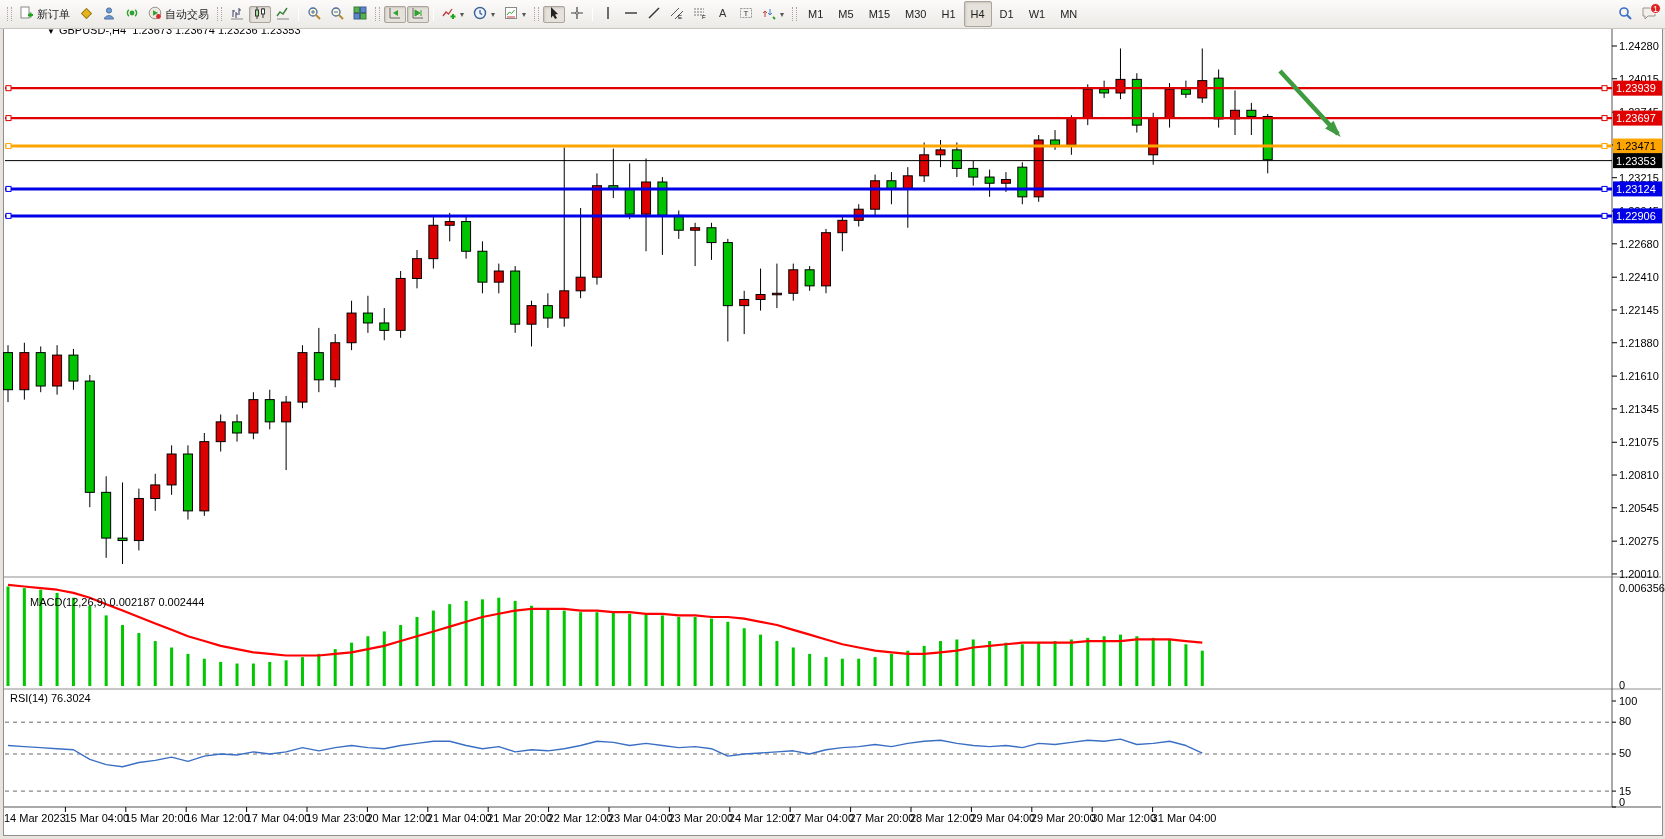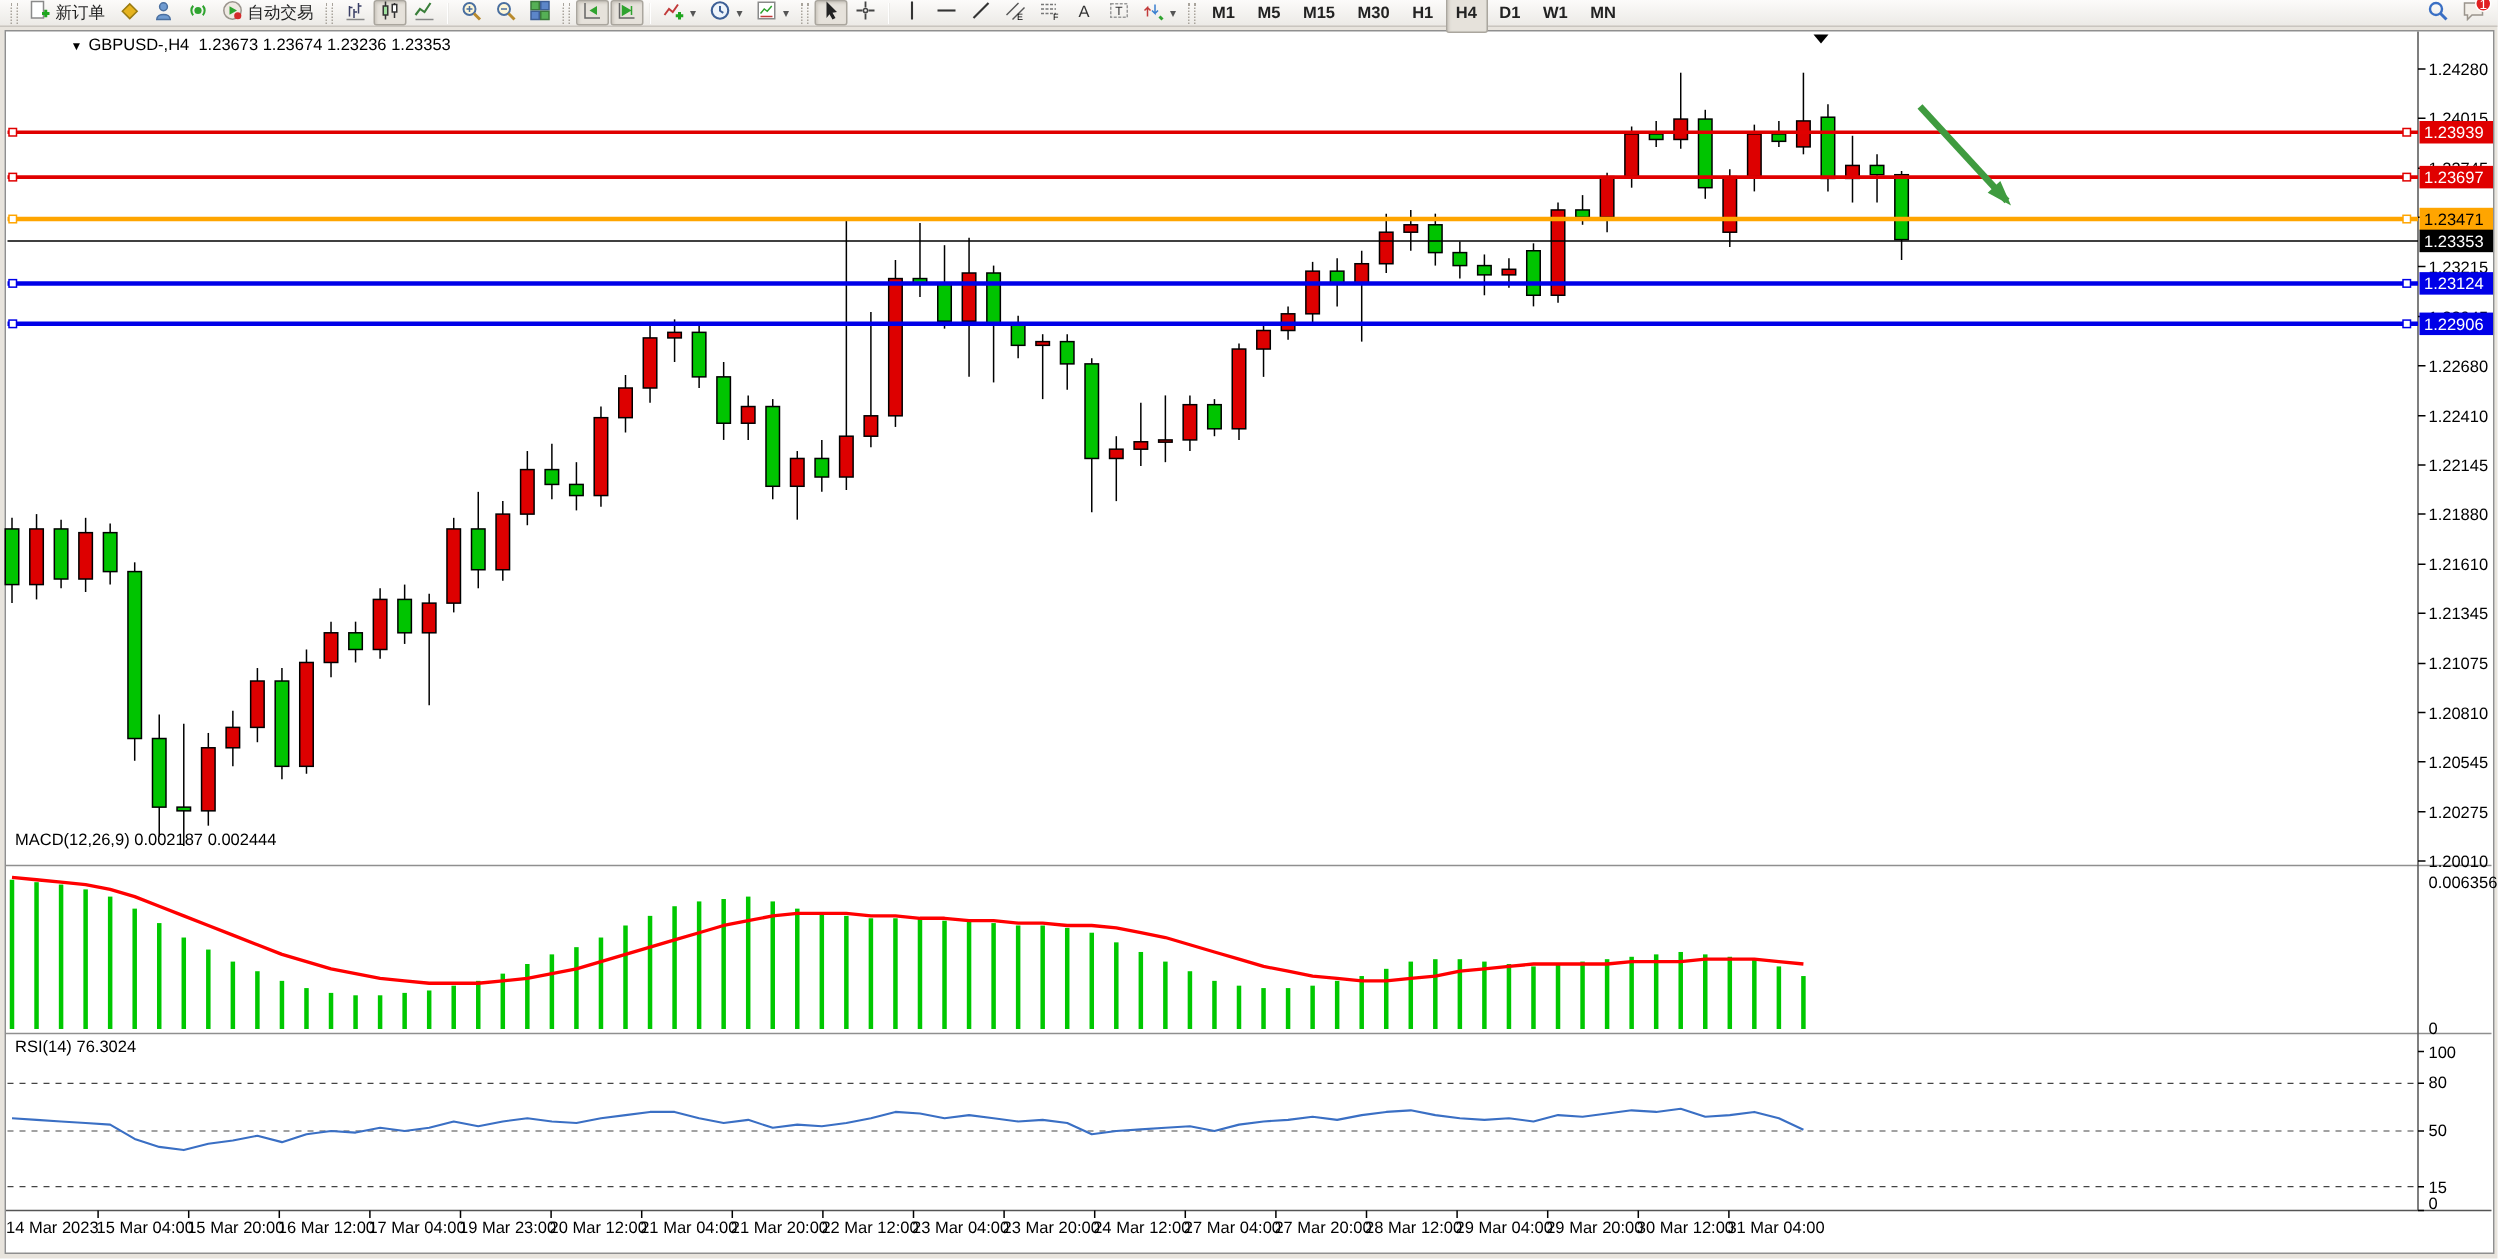--- a/index.html
+++ b/index.html
@@ -1,46 +1,46 @@
 <!DOCTYPE html>
 <html><head>
 <meta charset="utf-8">
 <style>
   * { margin:0; padding:0; box-sizing:border-box; }
   html,body { width:1665px; height:839px; }
   body { position:relative; font-family:"Liberation Sans", sans-serif; background:#e8e4dd; overflow:hidden; }
 
   
   .toolbar {
-    position:absolute; left:0; top:0; width:1665px; height:18px;
+    position:absolute; left:0; top:0; width:1665px; height:29px;
     background:linear-gradient(#fcfbfa,#eceae6);
     border-bottom:1px solid #c9c5bf;
     display:flex; align-items:center; font-size:11px; color:#222;
     padding:0 4px; gap:1px; z-index:5;
   }
   .tb-btn { height:17px; display:flex; align-items:center; gap:3px; padding:0 3px;
             border:1px solid transparent; border-radius:2px; cursor:default; white-space:nowrap; }
   .tb-btn.active { background:#e6e2db; border-color:#aaa69e; box-shadow:inset 1px 1px 2px #c9c4bc; }
   .tb-sep { width:1px; height:14px; background:#bdb9b2; border-right:1px solid #fff; margin:0 3px; }
   .tb-grip { width:5px; height:14px; border-left:1px dotted #a9a49c; border-right:1px dotted #a9a49c; margin:0 3px; }
   .tb-spacer { flex:1; }
   .tb-caret { font-size:8px; color:#555; margin-left:1px; }
-  .tf-btn { padding:12px 6px;font-weight:bold; }
+  .tf-btn { padding:12px 6px; }
   .bubble-wrap { position:relative; }
   .noti-badge { position:absolute; top:-3px; right:-4px; min-width:11px; height:11px; border-radius:6px;
                 background:#e02020; color:#fff; font-size:9px; line-height:11px; text-align:center;
                 padding:0 2px; border:1px solid #fff; }
 
   
   .chart-window { position:absolute; left:3px; top:20px; width:1660px; height:816px;
                   background:#ffffff; border:1px solid #8f8f8f; }
   .chart-title { position:absolute; left:12px; top:24px; font-size:11px; color:#000; z-index:4;margin-left:35px; }
   .chart-title .tri { font-size:8px; margin-right:4px; }
   .ind-label { position:absolute; font-size:11px; color:#000; z-index:4; left:10px; }
-  #macd-label-row { top:554px; }
+  #macd-label-row { top:596px;margin-left:20px; }
   #rsi-label-row  { top:692px; }
 
   svg text { font-family:"Liberation Sans", sans-serif; }
 </style>
 </head>
 <body>
 
 <div class="toolbar" id="toolbar">
     <div class="tb-grip"></div>
     <div class="tb-btn">

